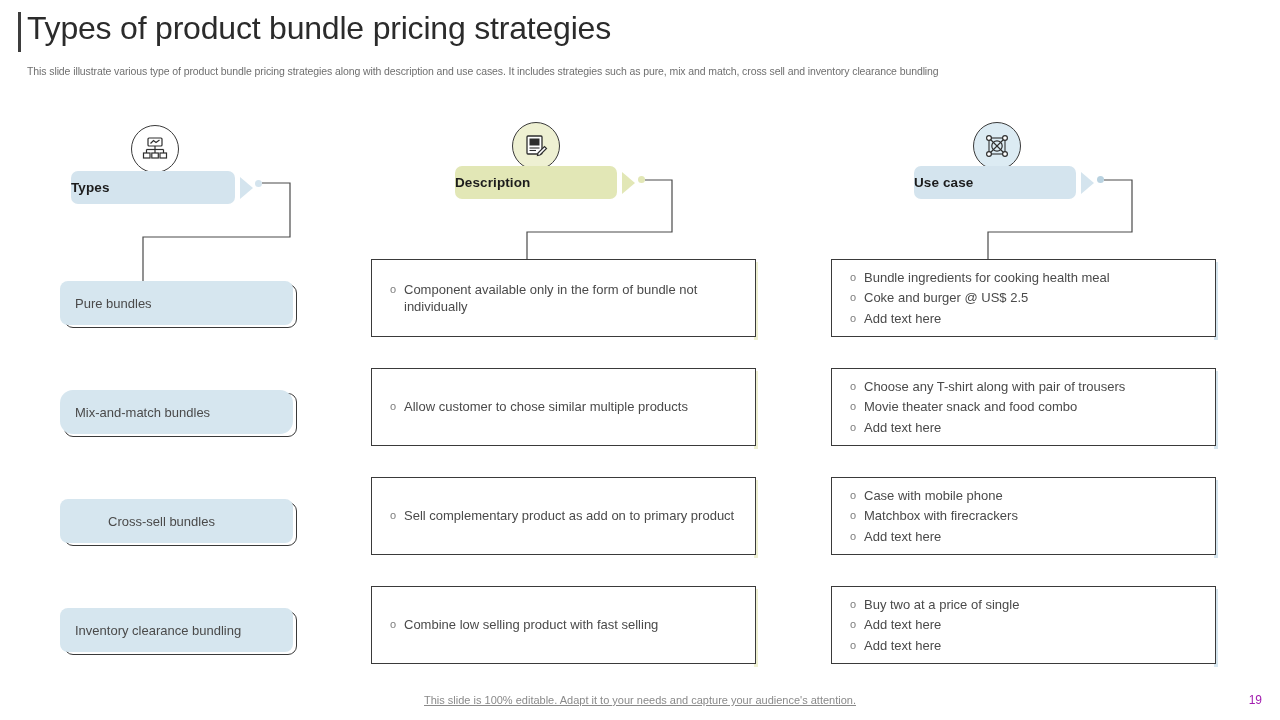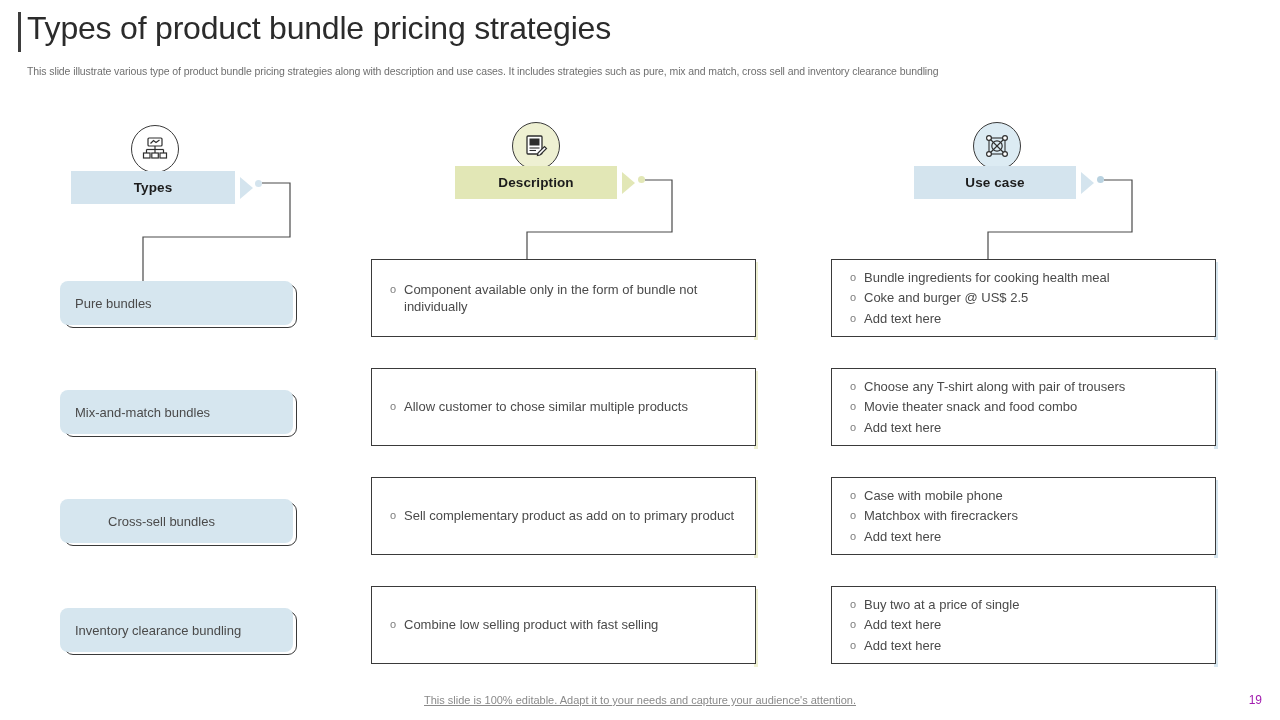--- a/index.html
+++ b/index.html
@@ -48,24 +48,24 @@
     letter-spacing: -0.1px;
   }
 
   
   .col-head {
     position: absolute;
   }
   .head-pill {
     position: absolute;
     height: 33px;
-    border-radius: 0;
+    border-radius: 7px;
     display: flex;
     align-items: center;
-    justify-content: center;
+    justify-content: flex-start;
   }
   .head-pill span {
     font-size: 13.5px;
     font-weight: bold;
     color: #1c1c1c;
     letter-spacing: 0.1px;
   }
   .head-circle {
     position: absolute;
     width: 48px; height: 48px;
@@ -276,21 +276,21 @@
     <div class="bullet-mark">o</div>
     <div class="bullet-text">Coke and burger @ US$ 2.5</div>
   </div>
   <div class="bullet-row">
     <div class="bullet-mark">o</div>
     <div class="bullet-text">Add text here</div>
   </div>
 </div>
 
 <div class="type-outline" style="left:64px; top:393px;"></div>
-<div class="type-box" style="left:60px; top:390px;">
+<div class="type-box" style="left:60px; top:390px;border-radius:13px;">
   <span>Mix-and-match bundles</span>
 </div>
 <div class="box-shadow-strip" style="left:754px; top:371px; height:78px; background:#eef0d2;"></div>
 <div class="content-box" style="left:371px; top:368px; width:385px; height:78px;">
   <div class="bullet-row">
     <div class="bullet-mark">o</div>
     <div class="bullet-text">Allow customer to chose similar multiple products</div>
   </div>
 </div>
 <div class="box-shadow-strip" style="left:1214px; top:371px; height:78px; background:#d6e6ef;"></div>

